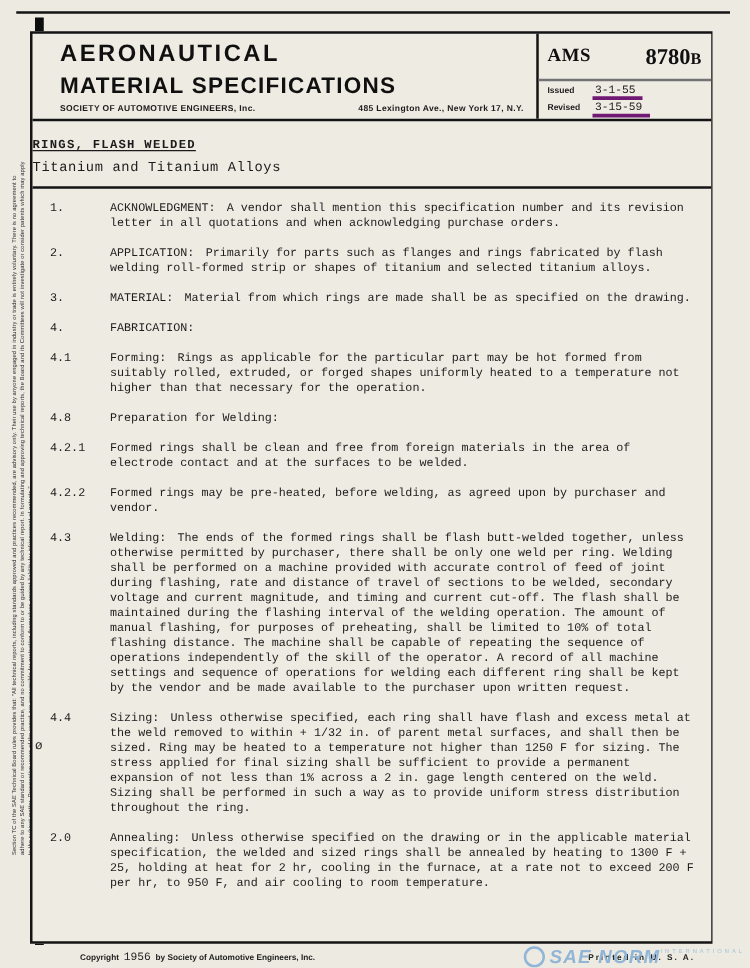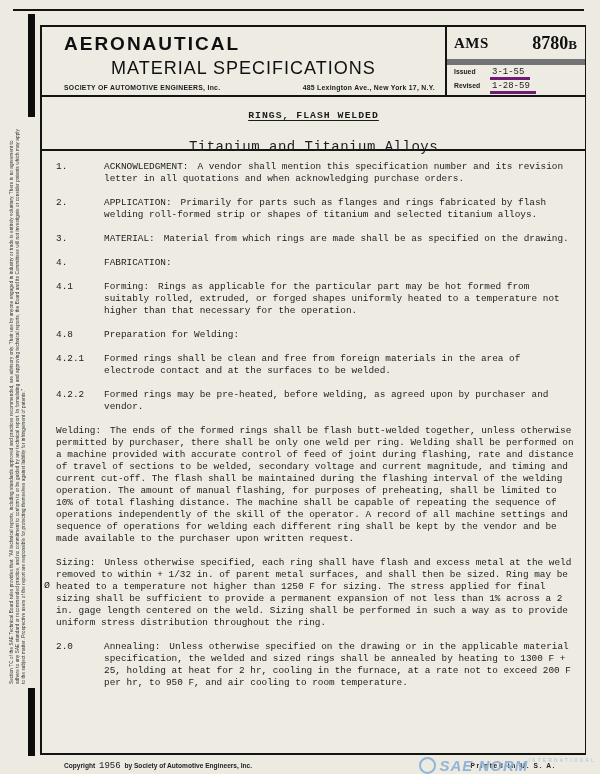--- a/index.html
+++ b/index.html
@@ -19,52 +19,52 @@
   .ink-bar.bottom{top:688px;height:68px;}
   .margin-disclaimer{
     position:absolute;left:1px;top:128px;width:26px;height:556px;
     writing-mode:vertical-rl;transform:rotate(180deg);
     font-family:"Liberation Sans",sans-serif;font-size:4.6px;line-height:6.2px;
     color:#2c2c2c;overflow:hidden;letter-spacing:0.1px;
   }
 
   
   .frame{
-    position:absolute;left:40px;top:25px;width:546px;height:730px;
+    position:absolute;left:24px;top:25px;width:546px;height:730px;
     border:2px solid #141414;border-right-width:1px;
     background:#eeebe3;box-sizing:border-box;
   }
 
   
   .masthead{display:flex;height:70px;border-bottom:2px solid #141414;box-sizing:border-box;}
   .mast-left{flex:1;position:relative;padding:6px 0 0 22px;}
   .mast-title1{font-family:"Liberation Sans",sans-serif;font-weight:bold;font-size:19px;letter-spacing:2px;color:#101010;}
-  .mast-title2{font-family:"Liberation Sans",sans-serif;font-weight:normal;font-size:18px;letter-spacing:1px;color:#101010;margin-top:3px;margin-left:47px;}
+  .mast-title2{font-family:"Liberation Sans",sans-serif;font-weight:bold;font-size:18px;letter-spacing:1px;color:#101010;margin-top:3px;}
   .society-row{
     position:absolute;left:22px;right:10px;bottom:4px;display:flex;justify-content:space-between;
     font-family:"Liberation Sans",sans-serif;font-weight:bold;font-size:6.8px;letter-spacing:0.3px;color:#1a1a1a;
   }
   .mast-right{width:140px;border-left:2px solid #141414;box-sizing:border-box;display:flex;flex-direction:column;}
   .ams-row{
-    height:38px;border-bottom:6px solid #737373;display:flex;align-items:center;
+    height:38px;border-bottom:2px solid #737373;display:flex;align-items:center;
     justify-content:space-between;padding:0 8px 0 7px;box-sizing:border-box;
     font-family:"Liberation Serif",serif;font-weight:bold;color:#101010;
   }
   .ams-label{font-size:15px;letter-spacing:0.5px;}
   .ams-number{font-size:18px;}
   .ams-rev{font-size:13px;}
   .dates{flex:1;padding:2px 6px 0 7px;}
   .date-row{display:flex;align-items:baseline;height:14px;}
   .date-label{font-family:"Liberation Sans",sans-serif;font-size:6.8px;font-weight:bold;width:36px;color:#1a1a1a;}
   .date-value{font-size:9px;border-bottom:3px solid #701a75;padding:0 6px 0 2px;}
 
   
-  .title-band{height:54px;border-bottom:2px solid #141414;box-sizing:border-box;text-align:center;padding-top:13px;}
+  .title-band{height:54px;border-bottom:2px solid #141414;box-sizing:border-box;padding-top:13px;}
   .doc-title-1{font-size:9.8px;font-weight:bold;letter-spacing:1px;text-decoration:underline;text-underline-offset:1.5px;}
-  .doc-title-2{font-size:14px;margin-top:18px;letter-spacing:0.5px;}
+  .doc-title-2{font-size:11px;margin-top:8px;letter-spacing:0.5px;}
 
   
   .spec-body{padding:10px 8px 0 14px;font-size:9.4px;line-height:12px;}
   .section{display:flex;margin-bottom:12px;position:relative;}
   .sec-num{flex:0 0 48px;}
   .sec-text-block{flex:1;padding-right:2px;}
   .sec-heading{text-underline-offset:1.5px;margin-right:9px;}
   .change-marker{position:absolute;left:-12px;top:23px;font-size:10px;}
 
   
@@ -116,21 +116,21 @@
           <span class="ams-label">AMS</span>
           <span><span class="ams-number">8780</span><span class="ams-rev">B</span></span>
         </div>
         <div class="dates">
           <div class="date-row">
             <span class="date-label">Issued</span>
             <span class="date-value">3-1-55</span>
           </div>
           <div class="date-row">
             <span class="date-label">Revised</span>
-            <span class="date-value">1-28-59</span>
+            <span class="date-value">3-15-59</span>
           </div>
         </div>
       </div>
     </header>
 
     <div class="title-band">
       <div class="doc-title-1">RINGS, FLASH WELDED</div>
       <div class="doc-title-2">Titanium and Titanium Alloys</div>
     </div>
 
@@ -170,24 +170,26 @@
     <span class="sec-num">4.2.1</span>
     <span class="sec-text-block"><span>Formed rings shall be clean and free from foreign materials in the area of electrode contact and at the surfaces to be welded.</span></span>
   </div>
         <div class="section">
 
     <span class="sec-num">4.2.2</span>
     <span class="sec-text-block"><span>Formed rings may be pre-heated, before welding, as agreed upon by purchaser and vendor.</span></span>
   </div>
         <div class="section">
 
+    <span class="sec-num">4.3</span>
     <span class="sec-text-block"><span class="sec-heading">Welding:</span><span>The ends of the formed rings shall be flash butt-welded together, unless otherwise permitted by purchaser, there shall be only one weld per ring. Welding shall be performed on a machine provided with accurate control of feed of joint during flashing, rate and distance of travel of sections to be welded, secondary voltage and current magnitude, and timing and current cut-off. The flash shall be maintained during the flashing interval of the welding operation. The amount of manual flashing, for purposes of preheating, shall be limited to 10% of total flashing distance. The machine shall be capable of repeating the sequence of operations independently of the skill of the operator. A record of all machine settings and sequence of operations for welding each different ring shall be kept by the vendor and be made available to the purchaser upon written request.</span></span>
   </div>
         <div class="section">
     <span class="change-marker">ø</span>
+    <span class="sec-num">4.4</span>
     <span class="sec-text-block"><span class="sec-heading">Sizing:</span><span>Unless otherwise specified, each ring shall have flash and excess metal at the weld removed to within + 1/32 in. of parent metal surfaces, and shall then be sized. Ring may be heated to a temperature not higher than 1250 F for sizing. The stress applied for final sizing shall be sufficient to provide a permanent expansion of not less than 1% across a 2 in. gage length centered on the weld. Sizing shall be performed in such a way as to provide uniform stress distribution throughout the ring.</span></span>
   </div>
         <div class="section">
 
     <span class="sec-num">2.0</span>
     <span class="sec-text-block"><span class="sec-heading">Annealing:</span><span>Unless otherwise specified on the drawing or in the applicable material specification, the welded and sized rings shall be annealed by heating to 1300 F + 25, holding at heat for 2 hr, cooling in the furnace, at a rate not to exceed 200 F per hr, to 950 F, and air cooling to room temperature.</span></span>
   </div>
       </main>
 
   </div>

